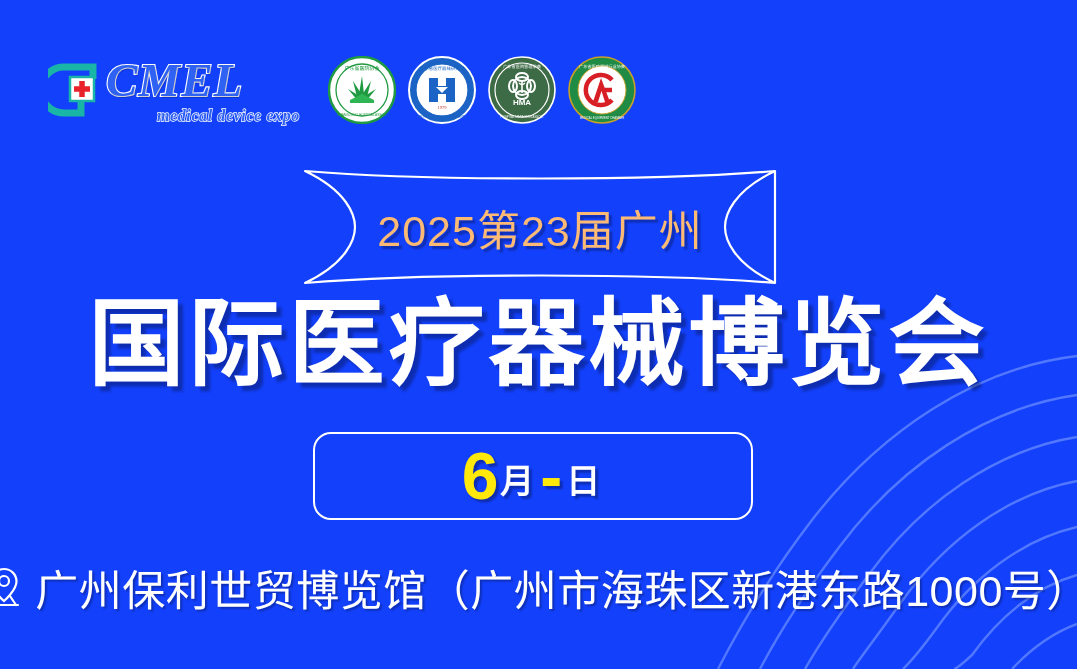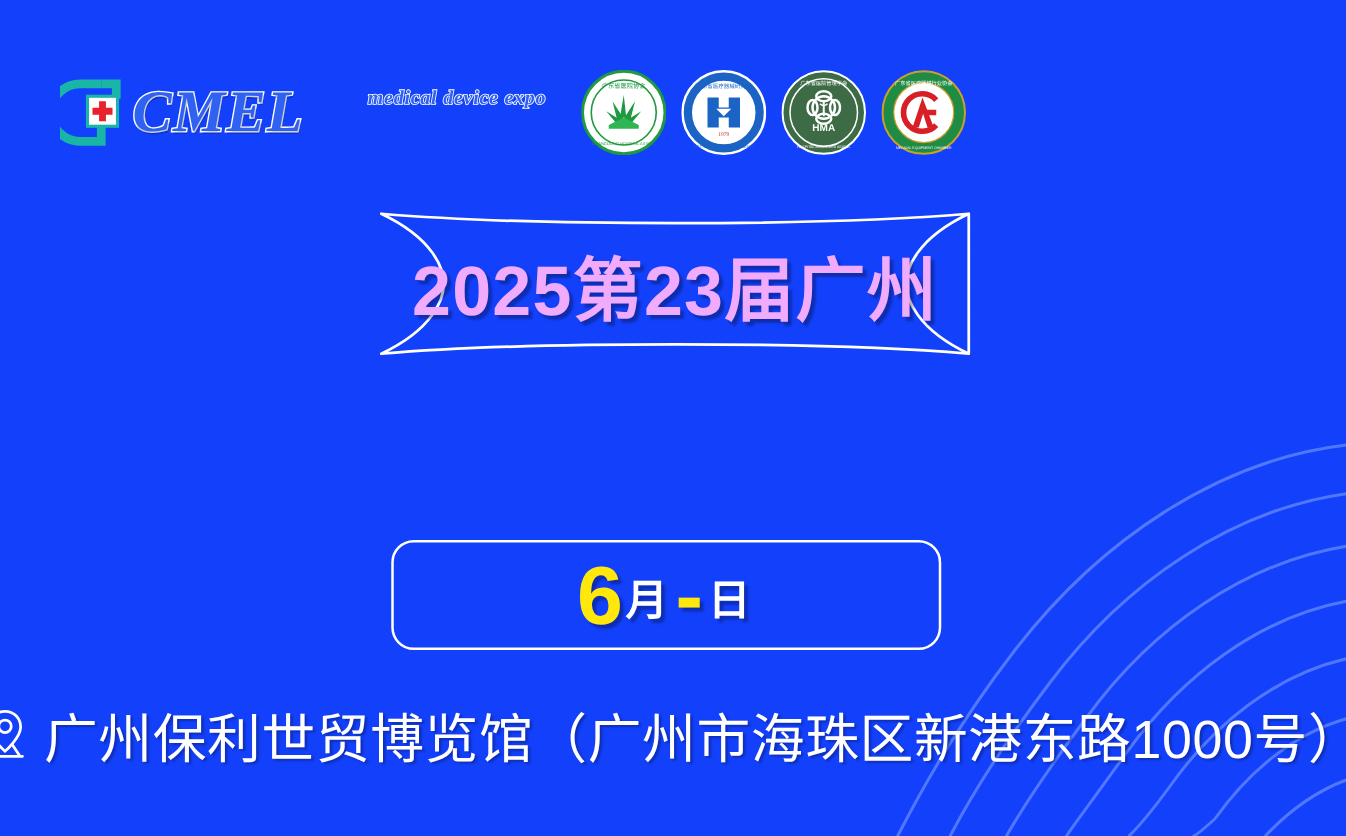--- a/index.html
+++ b/index.html
@@ -42,20 +42,21 @@
     height: 80px;
   }
   .cmel-mark {
     width: 52px;
     height: 62px;
     flex: 0 0 auto;
   }
   .cmel-words {
     margin-left: 6px;
     display: flex;
+    flex-direction: column;
     align-items: flex-start;
     justify-content: center;
     line-height: 1;
   }
   .cmel-name {
     font-family: "Liberation Serif", "DejaVu Serif", serif;
     font-style: italic;
     font-weight: bold;
     font-size: 47px;
     letter-spacing: 1px;
@@ -100,23 +101,23 @@
   #ribbon svg { display: block; }
   #ribbon-label {
     position: absolute;
     left: 0;
     top: 0;
     width: 474px;
     height: 120px;
     display: flex;
     align-items: center;
     justify-content: center;
-    font-size: 56px;
-    font-weight: 700;
-    color: #f0abfc;
+    font-size: 43px;
+    font-weight: 400;
+    color: #fdba74;
     letter-spacing: 1px;
     text-shadow: 3px 3px 2px rgba(0,0,0,0.30);
     white-space: nowrap;
   }
   
   #main-title {
     position: absolute;
     left: 0;
     top: 292px;
     width: 1077px;
@@ -297,20 +298,21 @@
                L 2 116
                C 44 96, 52 72, 52 60
                C 52 48, 44 24, 2 4 Z
                M 472 4
                C 430 24, 422 48, 422 60
                C 422 72, 430 96, 472 116" fill="none" stroke="#ffffff" stroke-width="2.2" stroke-linejoin="round"></path>
     </svg>
     <div id="ribbon-label">2025第23届广州</div>
   </div>
 
+  <div id="main-title">国际医疗器械博览会</div>
 
   <div id="date-badge">
     <span class="d-num">6</span>
     <span class="d-cn">月</span>
     <span class="d-dash">-</span>
     <span class="d-cn">日</span>
   </div>
 
   <div id="venue">
     <svg id="venue-icon" viewBox="0 0 34 42" aria-hidden="true">

